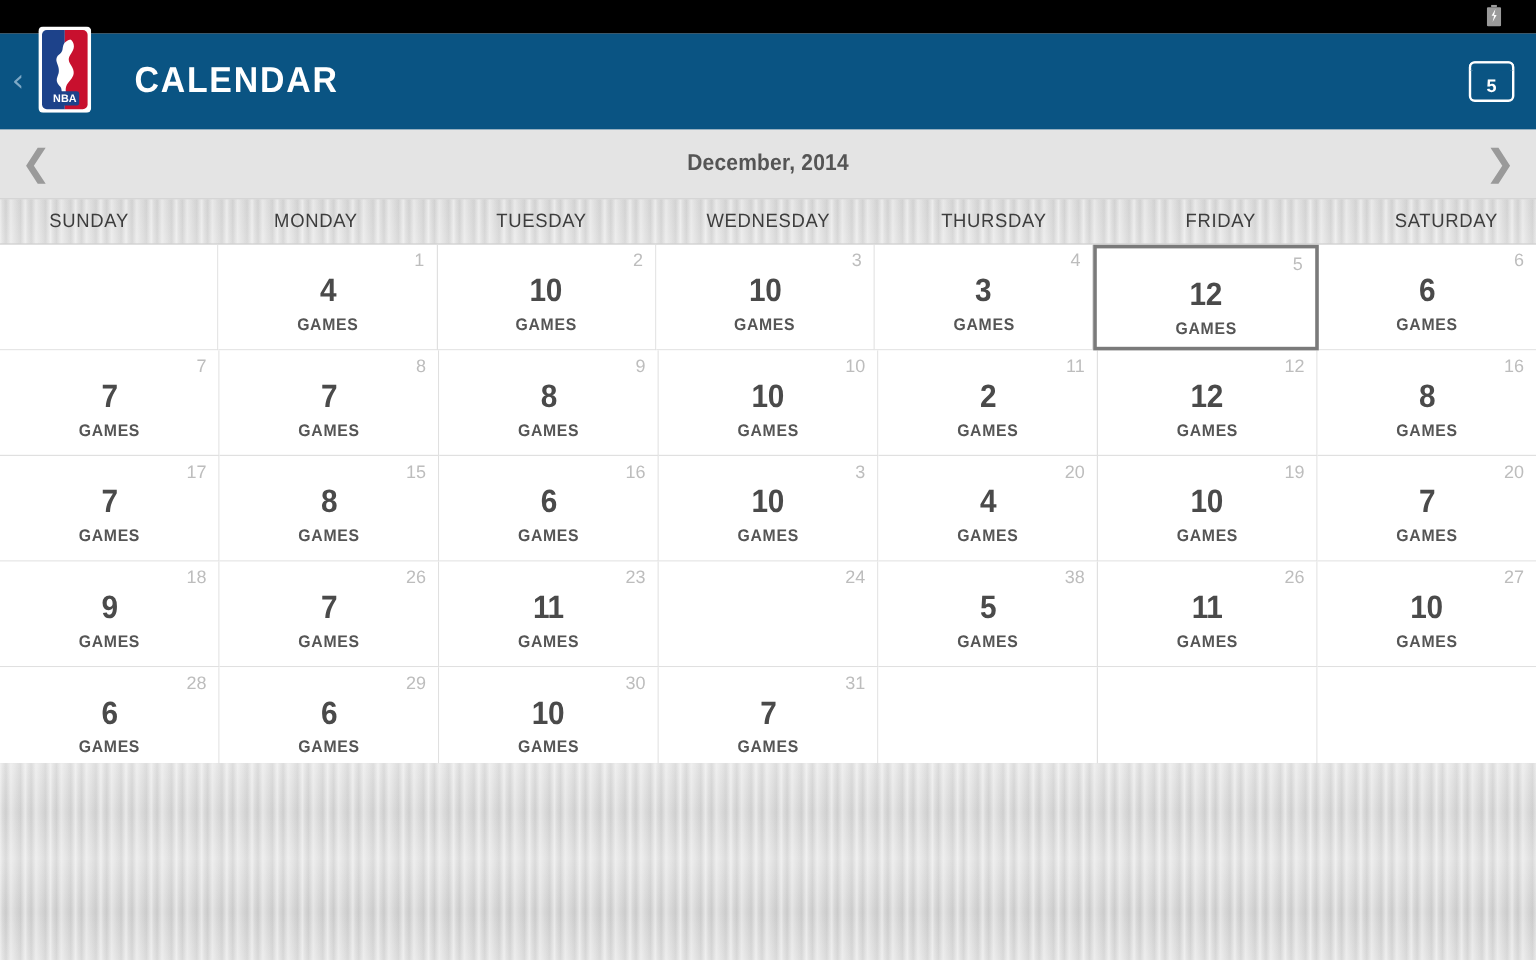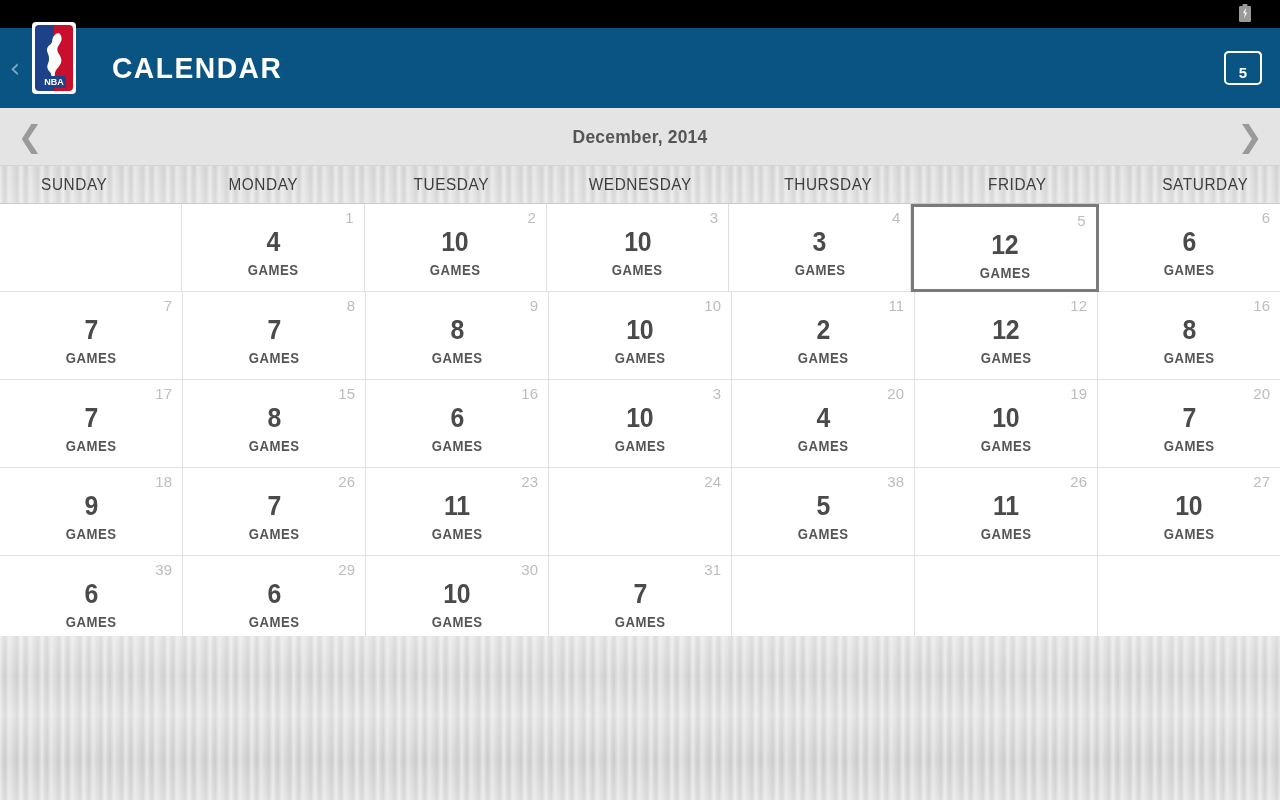--- a/index.html
+++ b/index.html
@@ -459,21 +459,21 @@
           <span class="game-label">GAMES</span>
         </div>
         <div class="day-cell">
           <span class="day-num">27</span>
           <span class="game-count">10</span>
           <span class="game-label">GAMES</span>
         </div>
       </div>
       <div class="week-row">
         <div class="day-cell">
-          <span class="day-num">39</span>
+          <span class="day-num">28</span>
           <span class="game-count">6</span>
           <span class="game-label">GAMES</span>
         </div>
         <div class="day-cell">
           <span class="day-num">29</span>
           <span class="game-count">6</span>
           <span class="game-label">GAMES</span>
         </div>
         <div class="day-cell">
           <span class="day-num">30</span>

